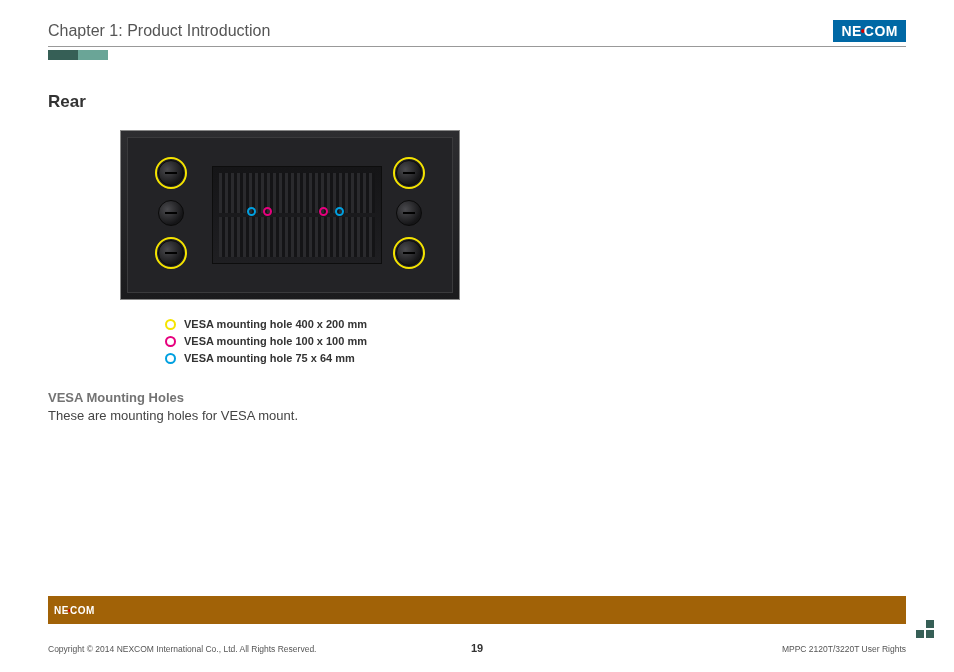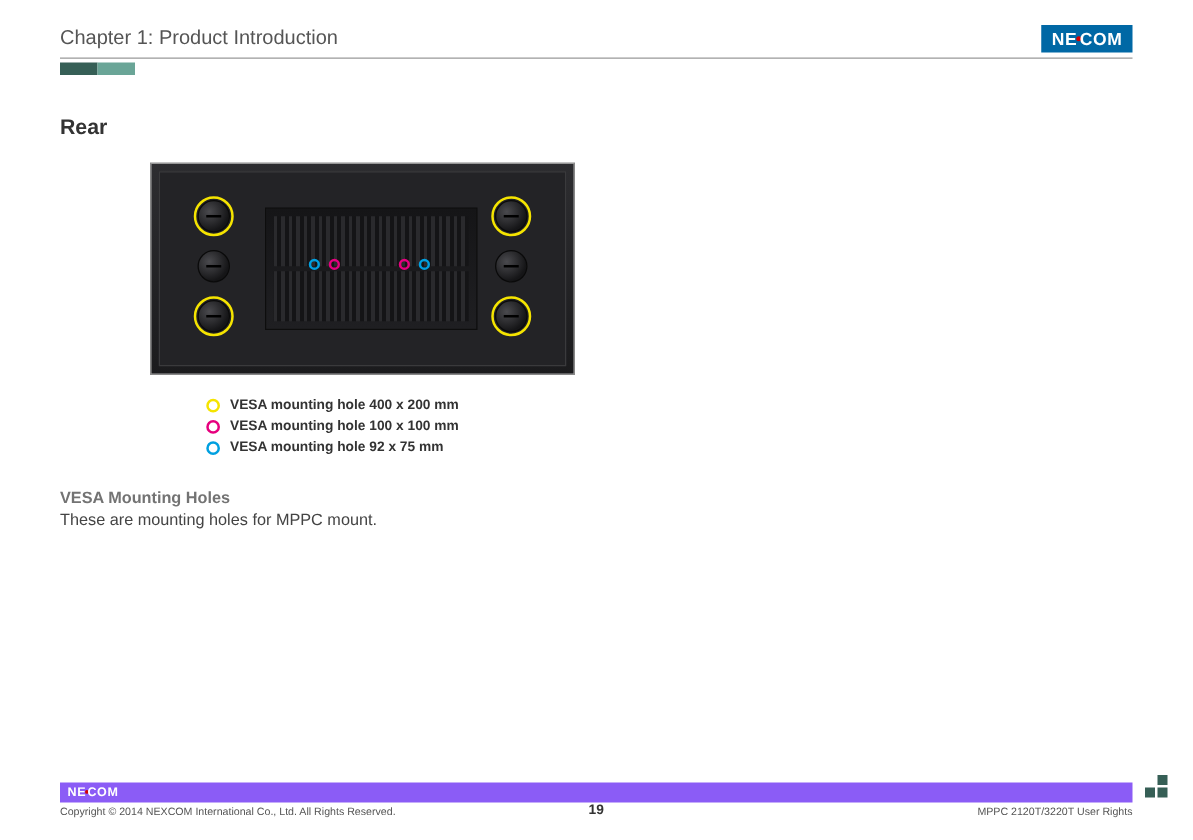--- a/index.html
+++ b/index.html
@@ -166,25 +166,25 @@
   .body-text {
     position: absolute;
     top: 408px;
     left: 48px;
     font-size: 13px;
     color: #444;
   }
 
   .footer-bar {
     position: absolute;
-    bottom: 30px;
+    bottom: 48px;
     left: 48px;
     right: 48px;
-    height: 16px;
-    background: #8b5cf6;
+    height: 28px;
+    background: #a16207;
     display: flex;
     align-items: center;
     justify-content: space-between;
   }
   .footer-logo {
     color: #fff;
     font-size: 10px;
     font-weight: bold;
     padding-left: 6px;
     letter-spacing: 0.5px;
@@ -273,26 +273,26 @@
   <div class="legend-row">
     <span class="legend-swatch sw-yellow"></span>
     <span>VESA mounting hole 400 x 200 mm</span>
   </div>
   <div class="legend-row">
     <span class="legend-swatch sw-pink"></span>
     <span>VESA mounting hole 100 x 100 mm</span>
   </div>
   <div class="legend-row">
     <span class="legend-swatch sw-cyan"></span>
-    <span>VESA mounting hole 92 x 75 mm</span>
+    <span>VESA mounting hole 75 x 64 mm</span>
   </div>
 </div>
 
 <div class="subheading">VESA Mounting Holes</div>
-<div class="body-text">These are mounting holes for MPPC mount.</div>
+<div class="body-text">These are mounting holes for VESA mount.</div>
 
 <div class="footer-bar">
   <span class="footer-logo">NE<span class="logo-x-dot" style="width:3px;height:3px;"></span>COM</span>
 </div>
 <div class="footer-sq-wrap">
   <div class="footer-squares">
     <span class="empty"></span>
       <span></span>
     <span></span>
       <span></span>

